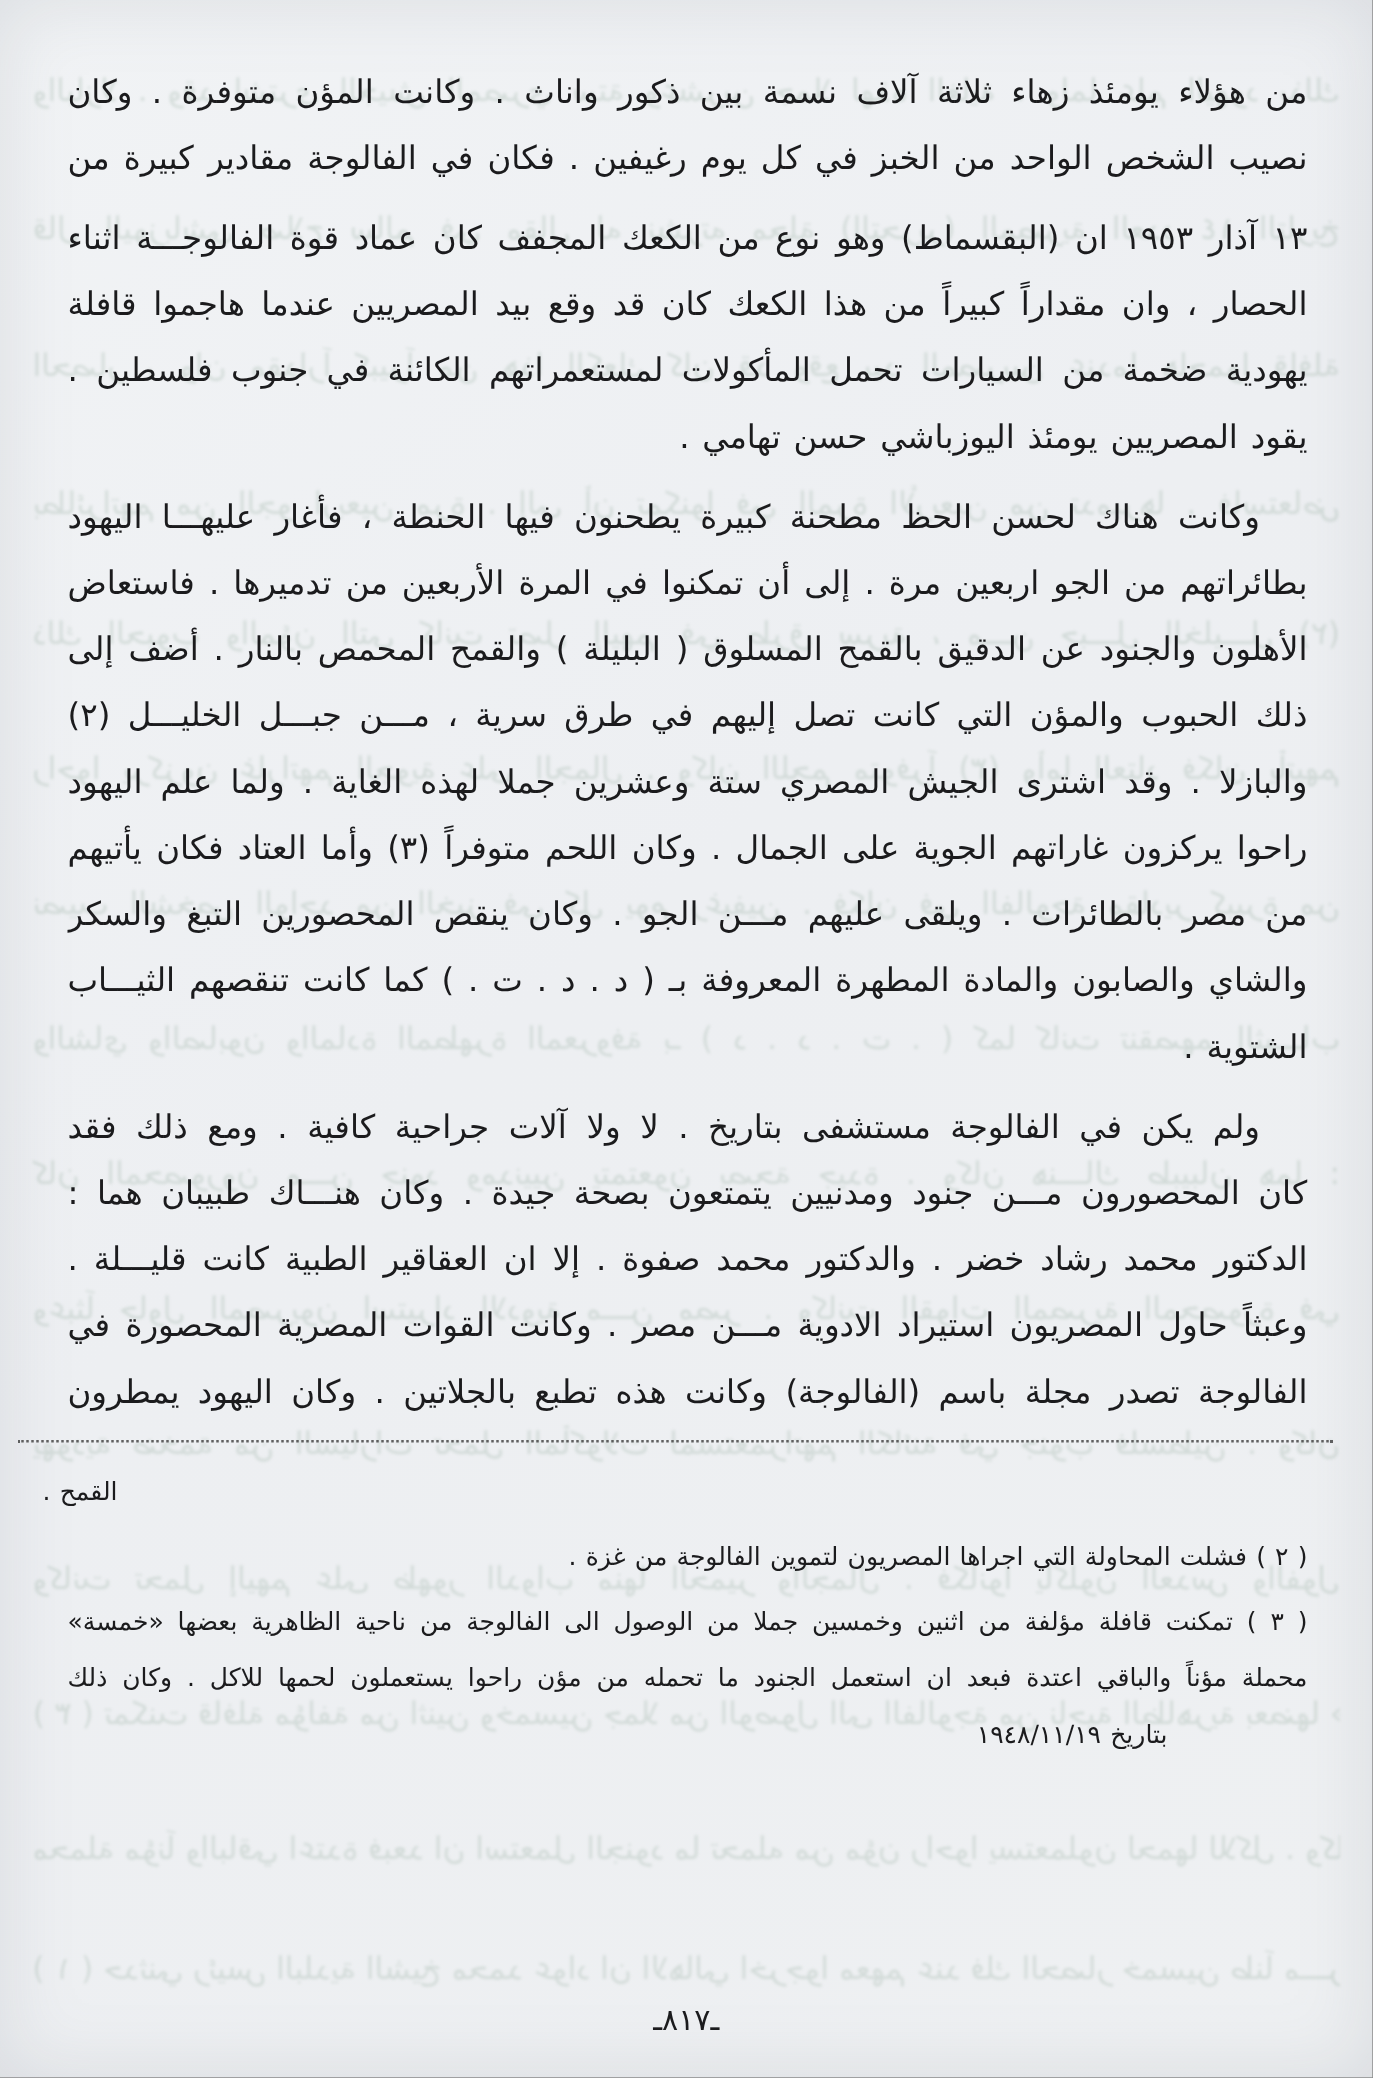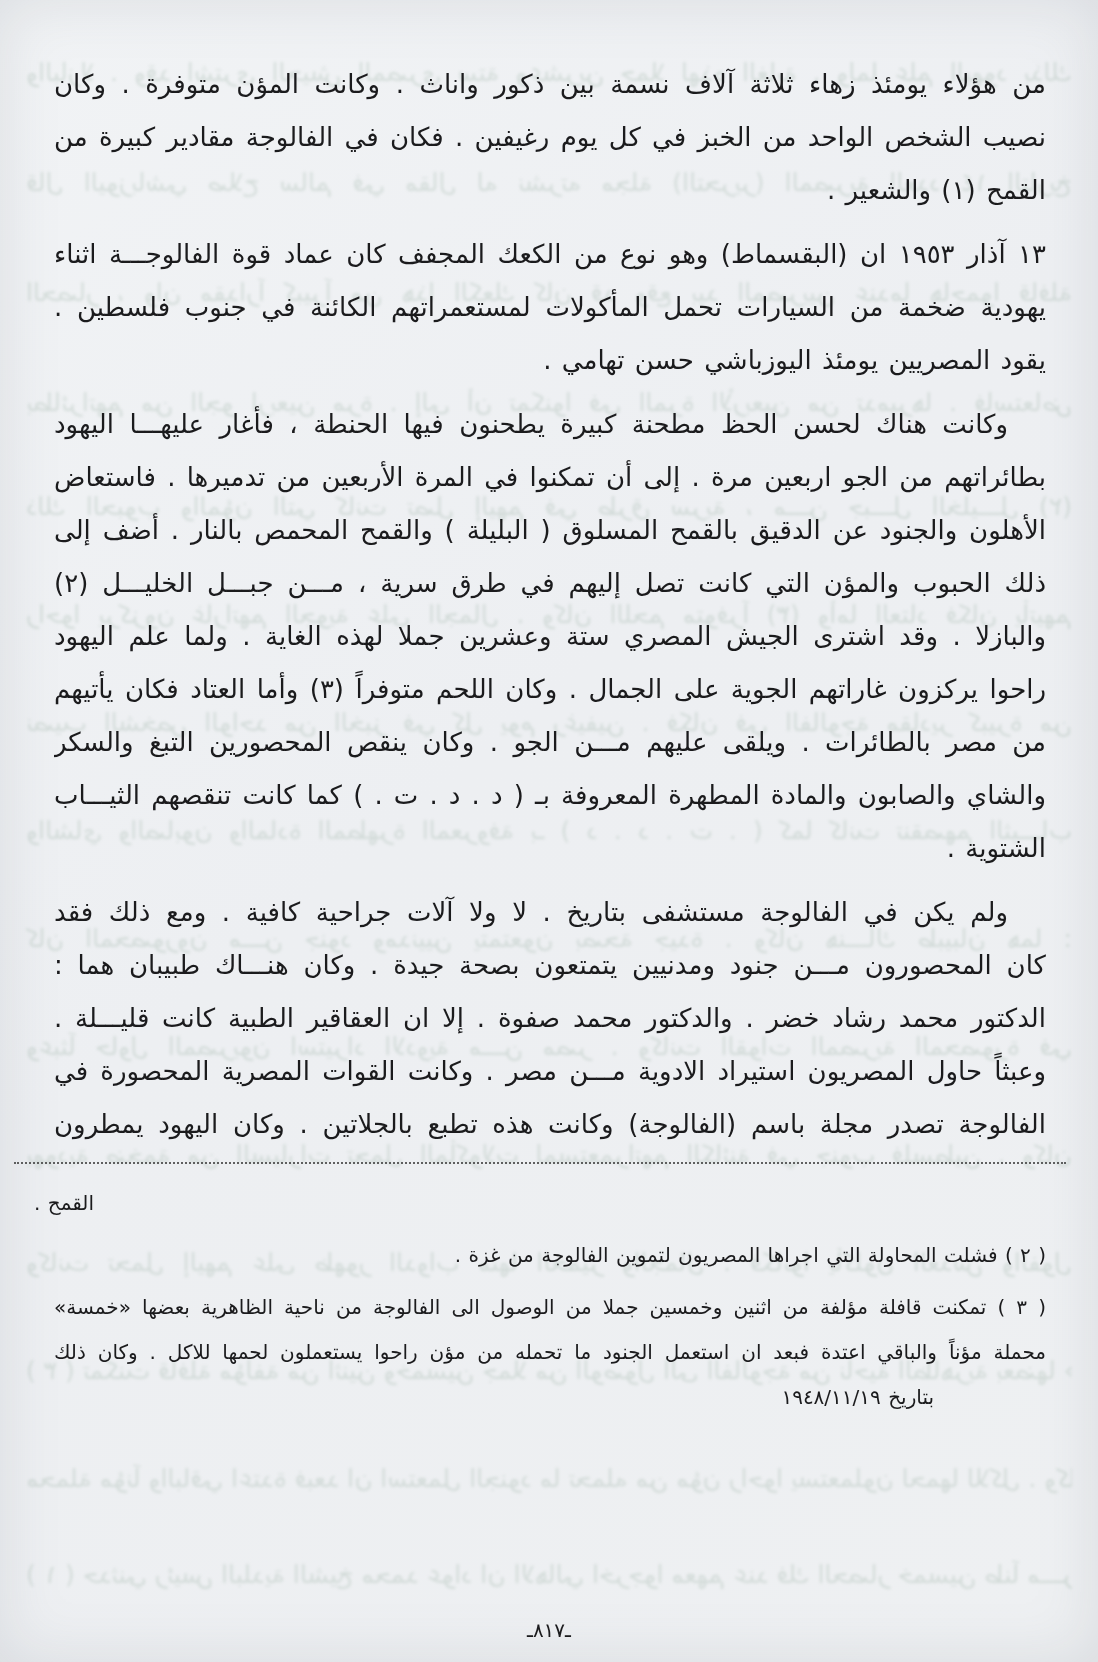--- a/index.html
+++ b/index.html
@@ -25,21 +25,21 @@
     z-index:1;
   }
   .ghost .gline{
     position:absolute;right:26px;left:26px;
     font-size:25px;line-height:30px;height:34px;
     white-space:nowrap;overflow:hidden;
     text-align:justify;text-align-last:justify;
   }
   
   .content{position:absolute;inset:0;z-index:2;}
-  .main-text{position:absolute;top:58px;right:52px;left:54px;}
+  .main-text{position:absolute;top:48px;right:52px;left:54px;}
   .para{margin:0 0 11px 0;}
   .tline{
     font-size:26px;
     line-height:53px;height:53px;overflow:hidden;
     text-align:justify;text-align-last:justify;
     word-spacing:2px;
   }
   .tline.last{text-align-last:right;}
   .tline.first-indent{text-indent:38px;}
   .separator{
@@ -52,23 +52,23 @@
   .fn{margin:0 0 7px 0;}
   .fline{
     line-height:45px;height:45px;overflow:hidden;
     text-align:justify;text-align-last:justify;
     word-spacing:1px;
   }
   .fline.start{text-align:center;text-align-last:right;}
   .fline.endleft{text-align-last:left;margin-left:-20px;}
   .fline.date{text-align-last:right;text-indent:112px;}
   .page-number{
-    position:absolute;bottom:20px;left:0;right:0;
+    position:absolute;bottom:32px;left:0;right:0;
     text-align:center;
-    font-size:20px;letter-spacing:2px;
+    font-size:24px;letter-spacing:2px;
     direction:rtl;
   }
 </style>
 </head>
 <body>
 
 <div class="page" lang="ar">
 
   <div class="ghost" aria-hidden="true">
     <div class="gline" style="top:58px">والبازلا . وقد اشترى الجيش المصري ستة وعشرين جملا لهذه الغاية . ولما علم اليهود بذلك</div>
@@ -87,25 +87,25 @@
     <div class="gline" style="top:1464px">محملة مؤناً والباقي اعتدة فبعد ان استعمل الجنود ما تحمله من مؤن راحوا يستعملون لحمها للاكل .  وكان ذلك</div>
     <div class="gline" style="top:1560px">( ١ ) حدثني رئيس البلدية الشيخ محمد عواد ان الاهالي اخرجوا معهم عند فك الحصار خمسين طناً مـــن</div>
   </div>
 
   <div class="content">
     <div class="main-text">
 
       <div class="para">
         <div class="tline">من هؤلاء يومئذ زهاء ثلاثة آلاف نسمة بين ذكور واناث . وكانت المؤن متوفرة . وكان</div>
         <div class="tline">نصيب الشخص الواحد من الخبز في كل يوم رغيفين . فكان في الفالوجة مقادير كبيرة من</div>
-        <div class="tline last">القمح (١) والشعير .</div>
       </div>
 
       <div class="para">
         <div class="tline">١٣ آذار ١٩٥٣ ان (البقسماط) وهو نوع من الكعك المجفف كان عماد قوة الفالوجـــة اثناء</div>
+        <div class="tline">الحصار ، وان مقداراً كبيراً من هذا الكعك كان قد وقع بيد المصريين عندما هاجموا قافلة</div>
         <div class="tline">يهودية ضخمة من السيارات تحمل المأكولات لمستعمراتهم الكائنة في جنوب فلسطين . وكان</div>
         <div class="tline last">يقود المصريين يومئذ اليوزباشي حسن تهامي .</div>
       </div>
 
       <div class="para">
         <div class="tline first-indent">وكانت هناك لحسن الحظ مطحنة كبيرة يطحنون فيها الحنطة ، فأغار عليهـــا اليهود</div>
         <div class="tline">بطائراتهم من الجو اربعين مرة . إلى أن تمكنوا في المرة الأربعين من تدميرها .  فاستعاض</div>
         <div class="tline">الأهلون والجنود عن الدقيق بالقمح المسلوق ( البليلة ) والقمح المحمص بالنار .  أضف إلى</div>
         <div class="tline">ذلك الحبوب والمؤن التي كانت تصل إليهم في طرق سرية ، مـــن جبـــل الخليـــل (٢)</div>
         <div class="tline">والبازلا . وقد اشترى الجيش المصري ستة وعشرين جملا لهذه الغاية . ولما علم اليهود بذلك</div>

